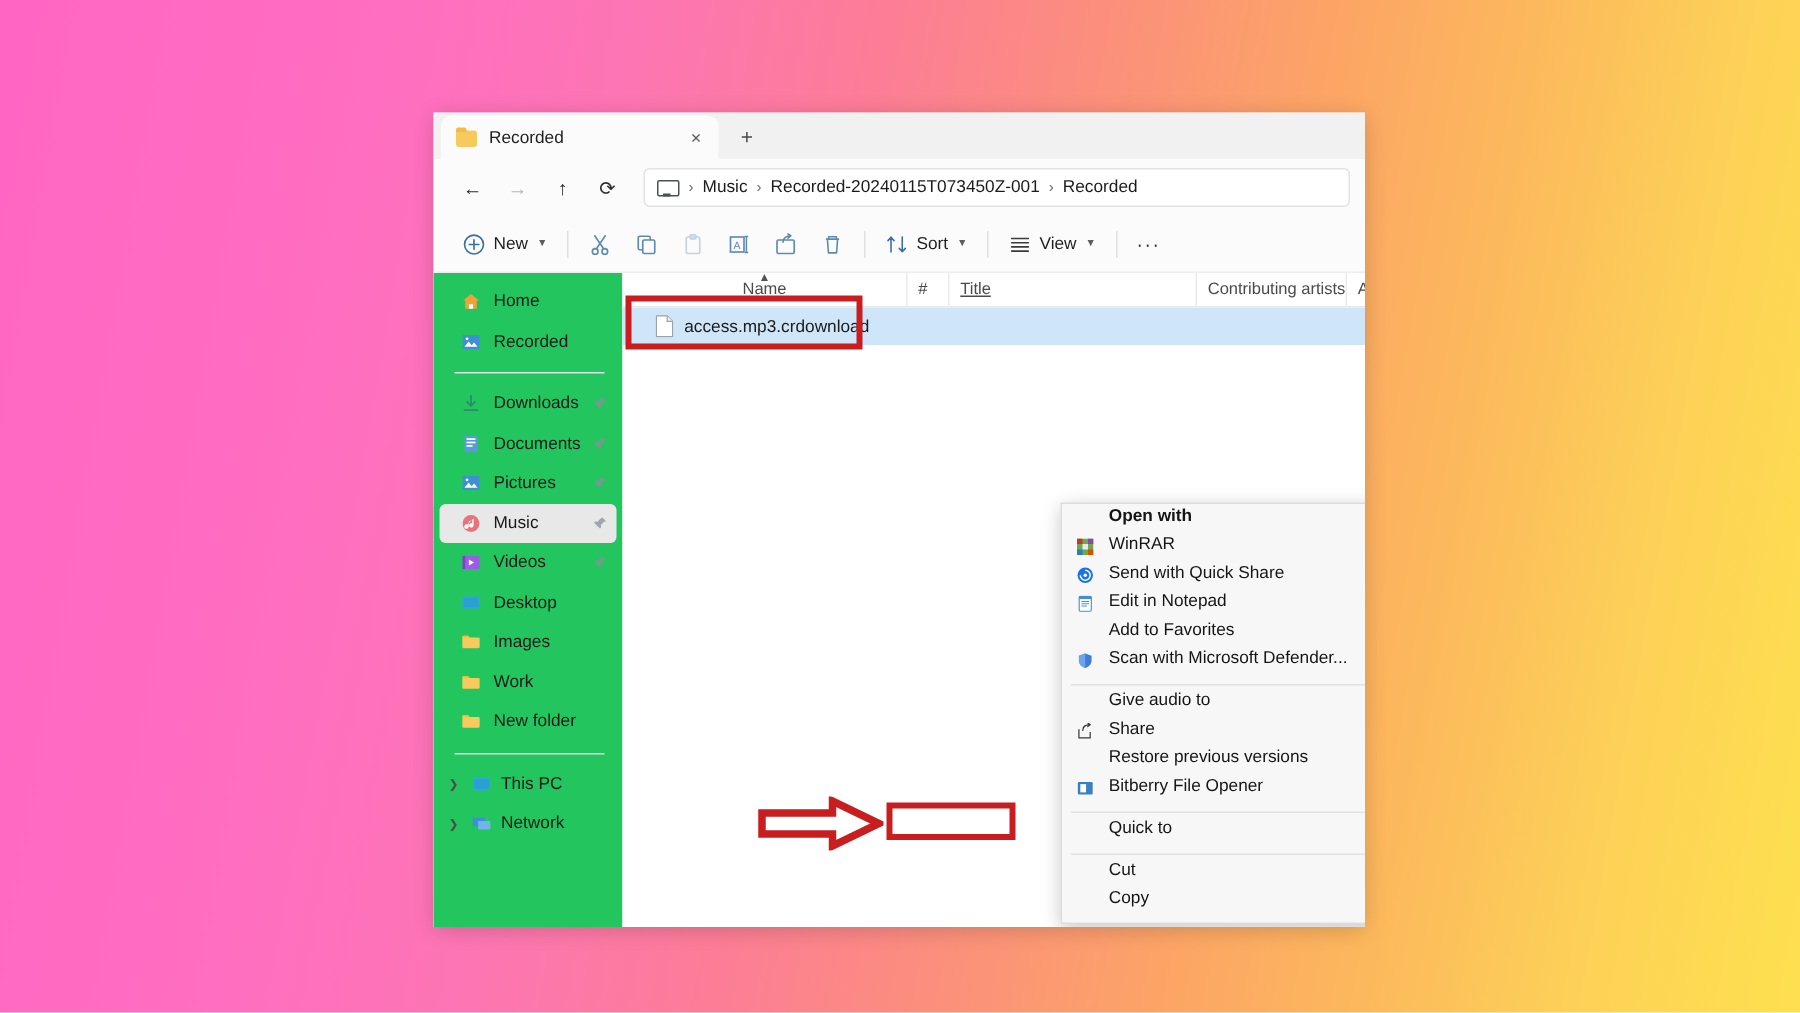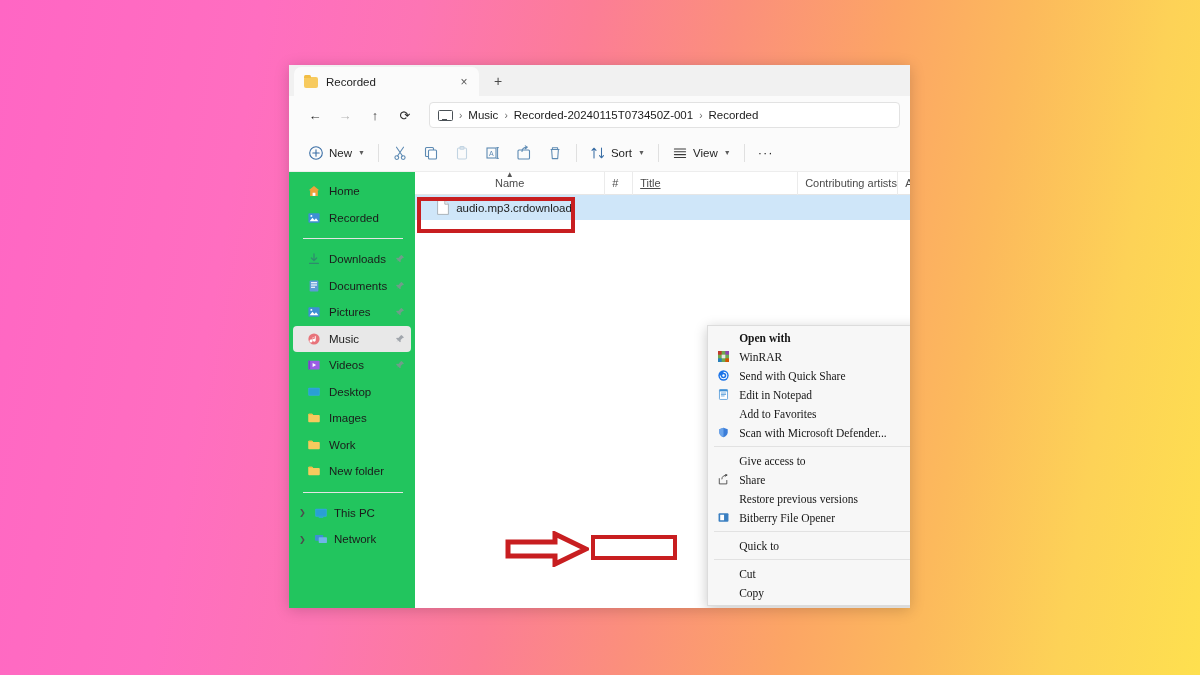--- a/index.html
+++ b/index.html
@@ -11,21 +11,21 @@
   body {
     background: linear-gradient(100deg,
        #ff66c4 0%, #ff6ec0 20%, #fd75b4 32%, #fc7d96 45%,
        #fb8f7c 56%, #fca565 68%, #fcb95c 78%, #fdd257 89%, #fee04f 100%);
     position: relative;
   }
 
   
   #explorer-window {
     position: absolute;
-    left: 289px; top: 65px;
+    left: 289px; top: 75px;
     width: 621px; height: 543px;
     background: #ffffff;
     box-shadow: 0 2px 14px rgba(0,0,0,0.18);
     overflow: hidden;
     font-size: 11.5px;
     color: #1b1b1b;
   }
 
   
   #titlebar {
@@ -217,26 +217,24 @@
     background: #f7f7f7;
     border: 1px solid #dcdcdc;
     box-shadow: 0 3px 12px rgba(0,0,0,0.22);
     padding: 2px 0 3px 0;
     font-size: 11.5px;
     z-index: 20;
   }
   .menu-item {
     height: 19px;
     display: flex;
-    align-items: center;
     padding: 0 10px 0 8px;
     gap: 8px;
     color: #151515;
     position: relative;
-    font-family: Liberation Serif, serif;
   }
   .menu-item.bold { font-weight: bold; }
   .menu-icon { width: 15px; height: 15px; flex: 0 0 auto; display:flex; align-items:center; justify-content:center; }
   .menu-label { flex: 1; white-space: nowrap; }
   .menu-sep { height: 1px; background: #e2e2e2; margin: 4px 6px; }
 
   
   .redbox {
     position: absolute;
     border: 4px solid #c81e20;
@@ -523,21 +521,21 @@
         </div>
       </div>
 
       <div class="file-row">
         <span class="file-doc-icon">
           <svg viewBox="0 0 12 15" width="12" height="15">
             <path d="M0.6 0.6h7.2l3.6 3.6v10.2H0.6z" fill="#ffffff" stroke="#9aa3ab" stroke-width="0.8"></path>
             <path d="M7.8 0.6v3.6h3.6" fill="#eef1f4" stroke="#9aa3ab" stroke-width="0.8"></path>
           </svg>
         </span>
-        <span class="file-name">audio.mp3.crdownload</span>
+        <span class="file-name">access.mp3.crdownload</span>
       </div>
 
       <div id="context-menu">
 
         <div class="menu-item bold">
           <span class="menu-icon"></span>
           <span class="menu-label">Open with</span>
         </div>
 
         <div class="menu-item">
@@ -589,21 +587,21 @@
               <path d="M6 0.8v10.4c-2.6-.8-4.6-2.8-4.6-5.4V2.4z" fill="#6ba4ea"></path>
             </svg>
           </span>
           <span class="menu-label">Scan with Microsoft Defender...</span>
         </div>
 
         <div class="menu-sep"></div>
 
         <div class="menu-item">
           <span class="menu-icon"></span>
-          <span class="menu-label">Give access to</span>
+          <span class="menu-label">Give audio to</span>
 
         </div>
 
 
         <div class="menu-item">
           <span class="menu-icon">
             <svg viewBox="0 0 12 12" width="11" height="11">
               <path d="M1.4 4.6v6.2h8.2V6.6" fill="none" stroke="#3a3a3a" stroke-width="0.9"></path>
               <path d="M4.2 5.4C4.2 2.6 6.6 1.2 9.6 1.2M9.6 1.2L7.8 0M9.6 1.2L7.8 2.6" fill="none" stroke="#3a3a3a" stroke-width="0.9" stroke-linecap="round"></path>
             </svg>

